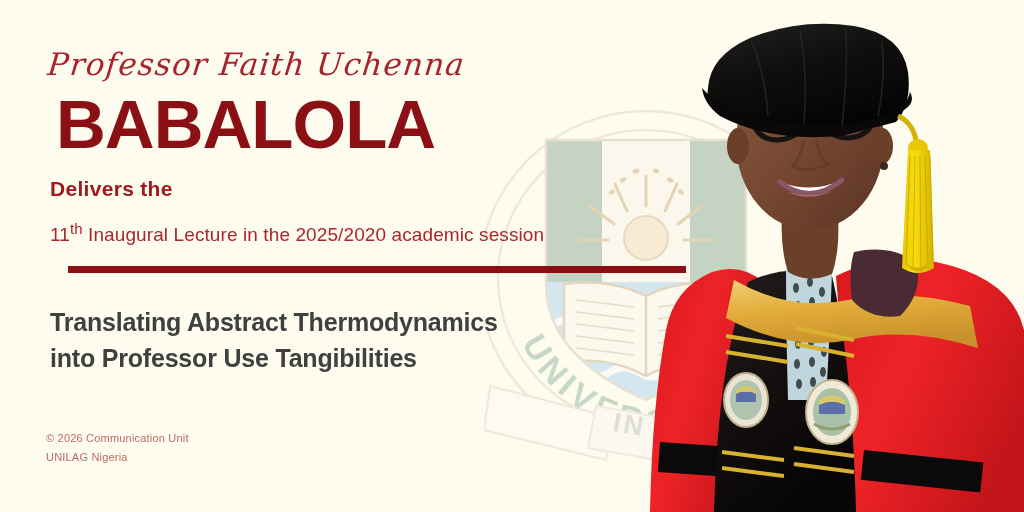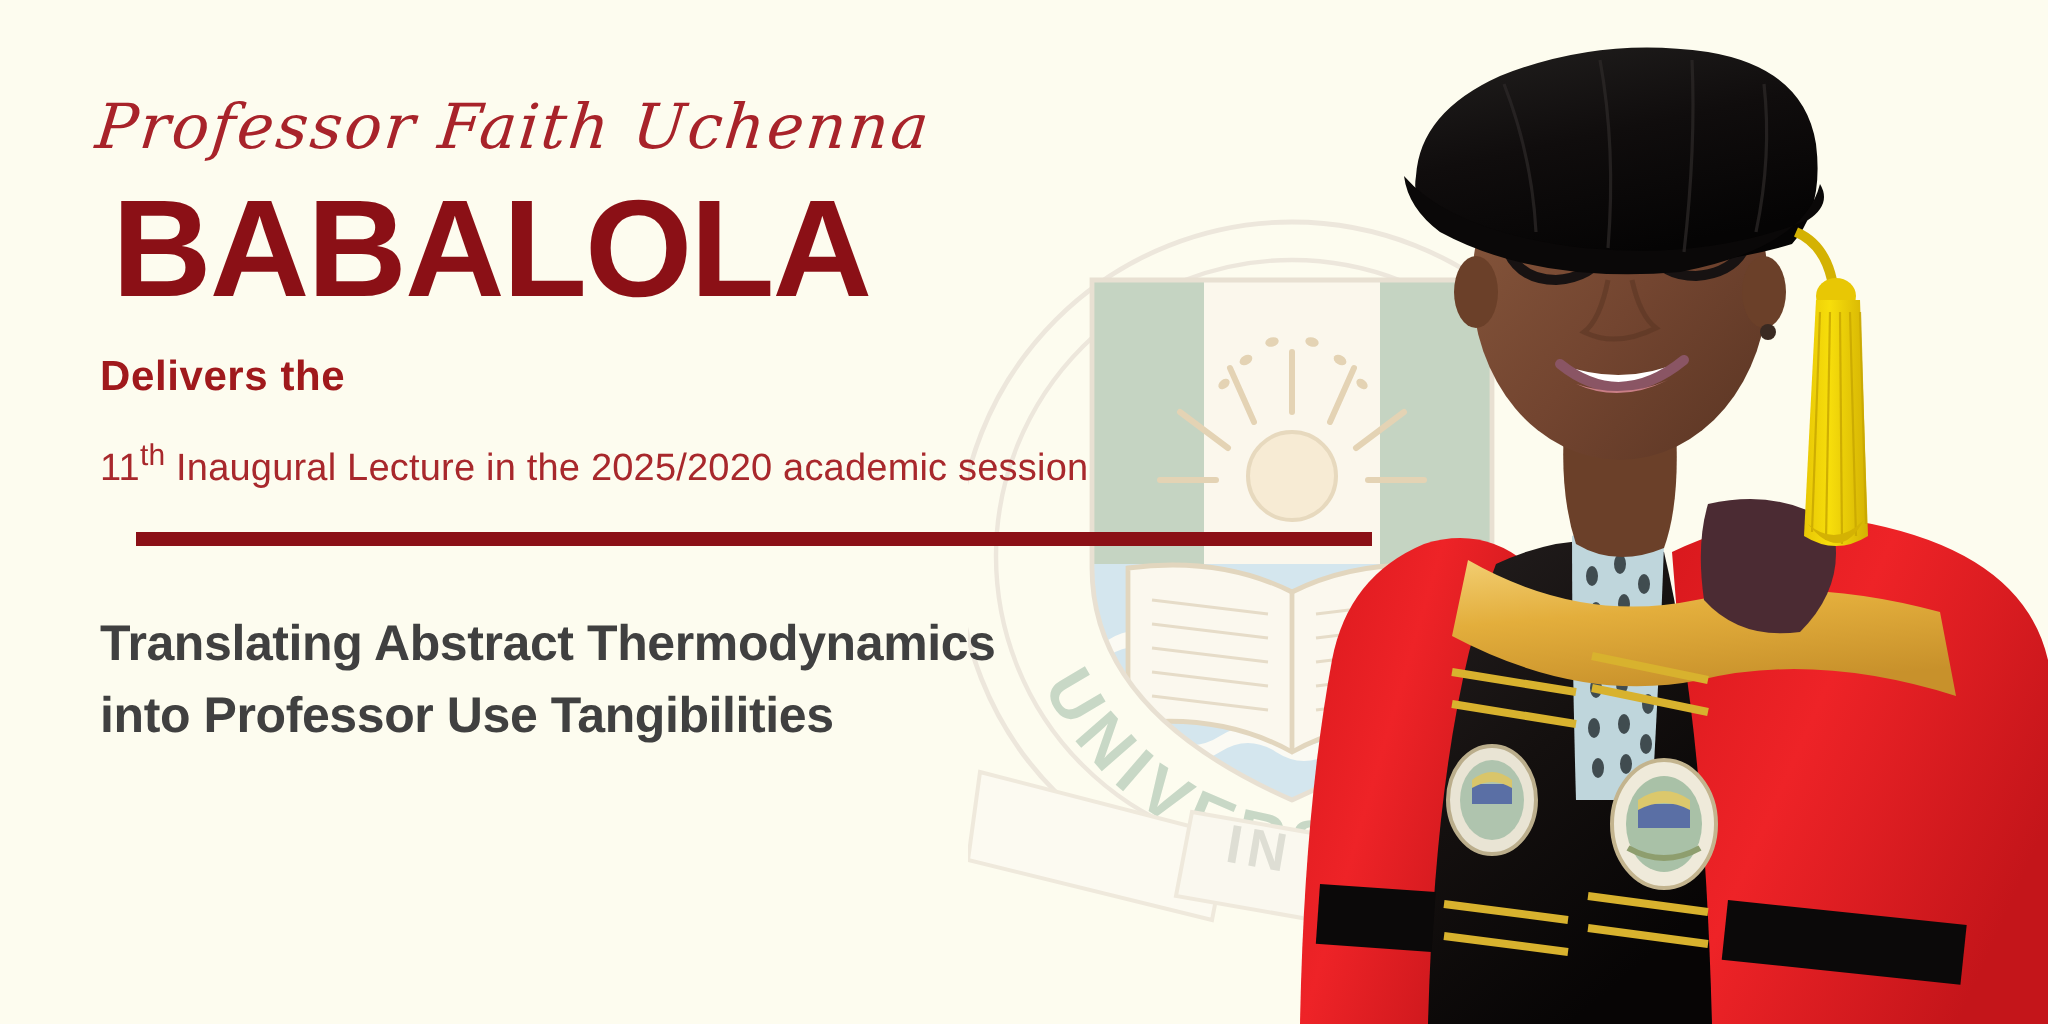--- a/index.html
+++ b/index.html
@@ -384,17 +384,21 @@
 
     <div id="delivers">Delivers the</div>
 
     <div id="lecture-line"><span>11</span><sup>th</sup><span> Inaugural Lecture in the 2025/2020 academic session</span></div>
 
     <div id="title">
       <div>Translating Abstract Thermodynamics</div>
       <div>into Professor Use Tangibilities</div>
     </div>
 
+    <div id="footer">
+      <div>© 2026 Communication Unit</div>
+      <div>UNILAG Nigeria</div>
+    </div>
   </div>
 
   <div id="divider"></div>
 
 </div>
 
 </body></html>

